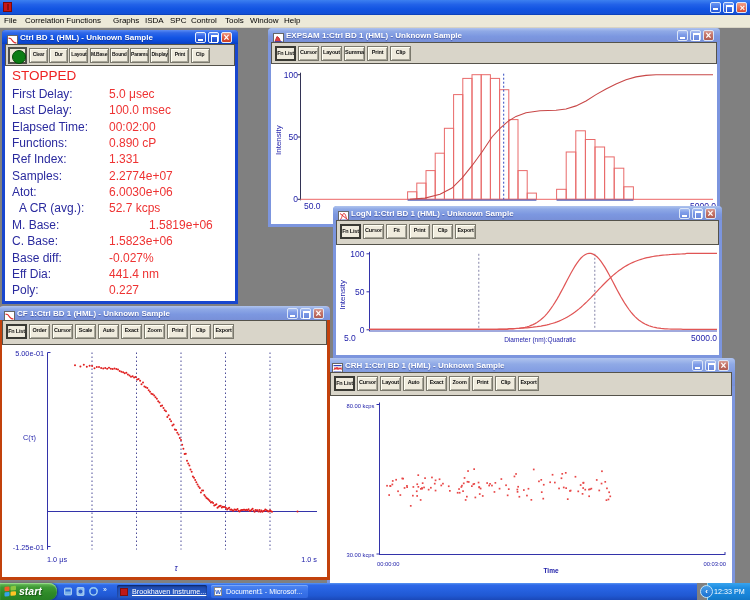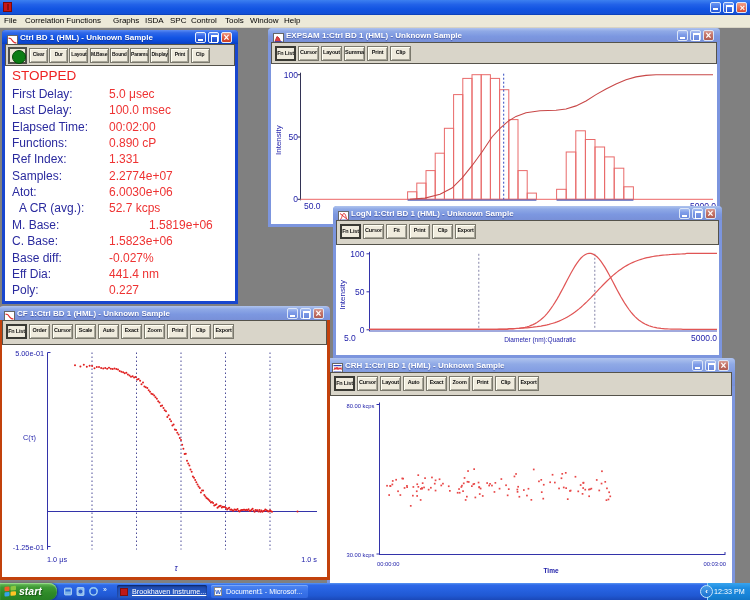--- a/index.html
+++ b/index.html
@@ -559,21 +559,21 @@
           <div style="position:absolute;left:7px;top:183.49999999999997px;color:#2A2A9E;font:12px/16px Liberation Sans,sans-serif;white-space:nowrap;">Base diff:</div>
           <div style="position:absolute;left:104px;top:183.49999999999997px;color:#EE3333;font:12px/16px Liberation Sans,sans-serif;white-space:nowrap;">-0.027%</div>
           <div style="position:absolute;left:7px;top:199.84999999999997px;color:#2A2A9E;font:12px/16px Liberation Sans,sans-serif;white-space:nowrap;">Eff Dia:</div>
           <div style="position:absolute;left:104px;top:199.84999999999997px;color:#EE3333;font:12px/16px Liberation Sans,sans-serif;white-space:nowrap;">441.4 nm</div>
           <div style="position:absolute;left:7px;top:216.19999999999996px;color:#2A2A9E;font:12px/16px Liberation Sans,sans-serif;white-space:nowrap;">Poly:</div>
           <div style="position:absolute;left:104px;top:216.19999999999996px;color:#EE3333;font:12px/16px Liberation Sans,sans-serif;white-space:nowrap;">0.227</div>
         </div>
       </div>
     </div>
   </div>
-<div style="position:absolute;left:0;top:583px;width:750px;height:17px;background:linear-gradient(180deg,#5A96F2 0%,#2E68E8 12%,#2560DE 45%,#2058D2 75%,#1A48B8 100%);">
+<div style="position:absolute;left:0;top:583px;width:697px;height:17px;background:linear-gradient(180deg,#5A96F2 0%,#2E68E8 12%,#2560DE 45%,#2058D2 75%,#1A48B8 100%);">
     <div style="position:absolute;left:0;top:0;width:57px;height:17px;border-radius:0 8px 8px 0;background:linear-gradient(180deg,#6FBF5E 0%,#3E9A35 25%,#2E8A28 60%,#278024 100%);box-shadow:inset 0 1px 1px #9ADF8C, 1px 0 2px rgba(0,0,0,0.4);">
       <svg width="13" height="13" style="position:absolute;left:4px;top:2px;">
         <g transform="skewY(-6)">
           <rect x="0.5" y="2" width="5" height="4.4" rx="1" fill="#F25C28"></rect>
           <rect x="6.5" y="2" width="5.5" height="4.4" rx="1" fill="#8CC63F"></rect>
           <rect x="0.5" y="7.4" width="5" height="4.2" rx="1" fill="#35A4E8"></rect>
           <rect x="6.5" y="7.4" width="5.5" height="4.2" rx="1" fill="#FFC425"></rect>
         </g>
       </svg>
       <div style="position:absolute;left:19px;top:1px;color:#fff;font:bold italic 10.5px/15px Liberation Sans,sans-serif;text-shadow:1px 1px 1px rgba(0,40,0,0.5);">start</div>

